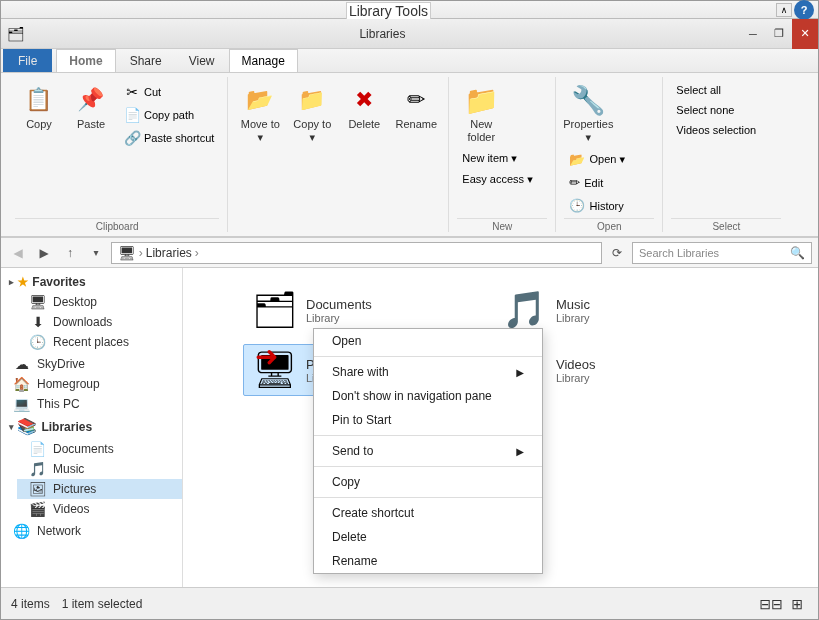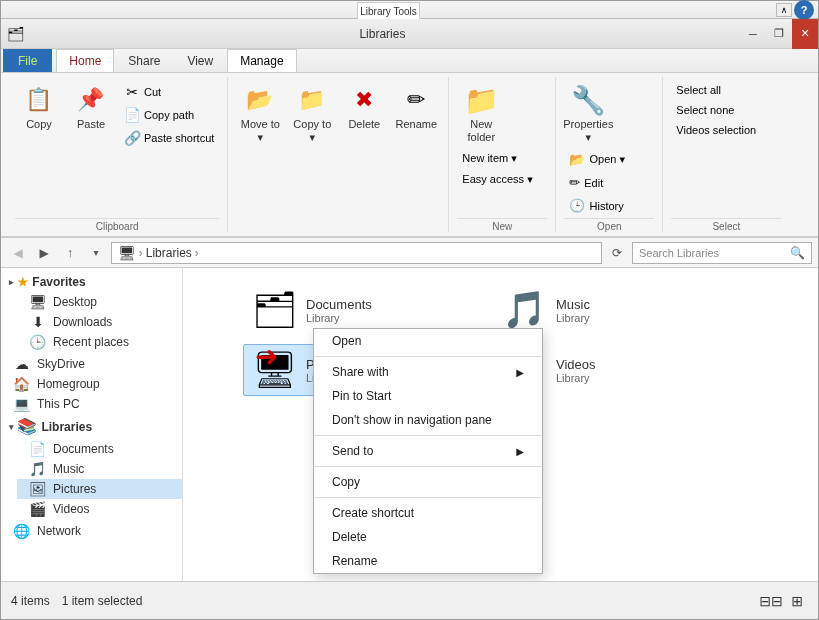--- a/index.html
+++ b/index.html
@@ -10,22 +10,22 @@
 
     
     .titlebar { height: 30px; background: linear-gradient(to bottom, #f0f0f0, #e0e0e0); display: flex; align-items: center; border-bottom: 1px solid #ccc; }
     .titlebar-left { display: flex; align-items: center; padding-left: 6px; gap: 4px; }
     .titlebar-title { flex: 1; text-align: center; font-size: 12px; color: #333; }
     .titlebar-controls { display: flex; margin-left: auto; }
     .titlebar-btn { width: 26px; height: 30px; display: flex; align-items: center; justify-content: center; font-size: 11px; cursor: pointer; color: #333; }
     .titlebar-btn.close { color: #fff; background: #c0392b; }
     .ribbon-tab-bar { display: flex; align-items: flex-end; background: linear-gradient(to bottom, #f5f5f5, #ebebeb); border-bottom: 1px solid #ccc; height: 24px; padding-left: 2px; }
     .ribbon-tab { padding: 4px 12px; font-size: 12px; cursor: pointer; border: 1px solid transparent; border-bottom: none; margin-right: 1px; color: #333; background: transparent; }
-    .ribbon-tab.file { background: #2a6db5; color: #bef264; padding: 4px 14px; margin-right: 4px; }
-    .ribbon-tab.active { background: #fff; border-color: #ccc; color: #7f1d1d; }
+    .ribbon-tab.file { background: #2a6db5; color: #e5e5e5; padding: 4px 14px; margin-right: 4px; }
+    .ribbon-tab.active { background: #fff; border-color: #ccc; color: #737373; font-weight: bold; }
     .ribbon-tab.manage-active { background: #fff; border-color: #ccc; color: #000; }
 
     
     .ribbon { background: #f5f5f5; border-bottom: 2px solid #ccc; display: flex; padding: 4px 6px; gap: 0; min-height: 88px; }
     .ribbon-group { display: flex; flex-direction: column; border-right: 1px solid #ddd; padding: 2px 8px 0 8px; align-items: center; }
     .ribbon-group:last-child { border-right: none; }
     .ribbon-group-content { display: flex; gap: 4px; flex: 1; align-items: flex-start; padding-top: 2px; }
     .ribbon-group-label { font-size: 10px; color: #666; margin-top: 2px; text-align: center; border-top: 1px solid #ddd; width: 100%; padding-top: 2px; }
     .ribbon-btn-large { display: flex; flex-direction: column; align-items: center; justify-content: flex-start; width: 48px; cursor: pointer; padding: 2px; border: 1px solid transparent; border-radius: 2px; min-height: 60px; }
     .ribbon-btn-large .icon { width: 32px; height: 32px; display: flex; align-items: center; justify-content: center; font-size: 22px; }
@@ -69,35 +69,35 @@
     
     .context-menu { position: absolute; top: 60px; left: 130px; width: 230px; background: #fff; border: 1px solid #b0b0b0; box-shadow: 2px 4px 12px rgba(0,0,0,0.18); z-index: 100; }
     .cm-item { padding: 5px 18px; font-size: 12px; color: #222; cursor: pointer; display: flex; align-items: center; justify-content: space-between; }
     .cm-separator { height: 1px; background: #ddd; margin: 3px 0; }
     .cm-arrow { font-size: 10px; }
 
     
     .red-arrow { position: absolute; top: 72px; left: 72px; font-size: 28px; color: #cc0000; z-index: 50; }
 
     
-    .statusbar { height: 38px; background: #f0f0f0; border-top: 1px solid #ccc; display: flex; align-items: center; padding: 0 10px; font-size: 12px; color: #333; justify-content: space-between; }
+    .statusbar { height: 32px; background: #f0f0f0; border-top: 1px solid #ccc; display: flex; align-items: center; padding: 0 10px; font-size: 12px; color: #333; justify-content: space-between; }
     .statusbar-right { display: flex; gap: 4px; }
     .view-btn { width: 22px; height: 18px; display: flex; align-items: center; justify-content: center; border: 1px solid transparent; cursor: pointer; font-size: 14px; }
     .help-btn { width: 20px; height: 20px; background: #2a6db5; color: #fff; border-radius: 50%; display: flex; align-items: center; justify-content: center; font-size: 11px; font-weight: bold; cursor: pointer; }
   </style>
 </head>
 <body>
 
 <div class="window">
 
   <div style="display:flex; flex-direction:column;">
 
     <div style="display:flex; background: linear-gradient(to bottom, #f5f5f5, #ebebeb); border-bottom: 1px solid #bbb; height: 18px; align-items: stretch;">
       <div style="flex:1; display:flex; justify-content:center; align-items:center;">
-        <span style="background:#fff; border:1px solid #ccc; border-bottom:none; padding:0 2px; font-size:10px; color:#333; height:100%; display:flex; align-items:center; margin-top:2px;">Library Tools</span>
+        <span style="background:#fff; border:1px solid #ccc; border-bottom:none; padding:0 2px; font-size:14px; color:#333; height:100%; display:flex; align-items:center; margin-top:2px;">Library Tools</span>
       </div>
       <div style="display:flex; align-items:center; margin-right:4px; gap:2px;">
         <div style="width:16px;height:14px;border:1px solid #bbb;display:flex;align-items:center;justify-content:center;font-size:9px;cursor:pointer;background:#eee;">∧</div>
         <div class="help-btn">?</div>
       </div>
     </div>
 
     <div class="titlebar">
       <div class="titlebar-left">
         <span style="font-size:14px;">🗂</span>
@@ -360,24 +360,24 @@
       <div class="context-menu">
         <div class="cm-item">
           <span>Open</span>
         </div>
         <div class="cm-separator"></div>
         <div class="cm-item">
           <span>Share with</span>
           <span class="cm-arrow">▶</span>
         </div>
         <div class="cm-item">
+          <span>Don't show in navigation pane</span>
+        </div>
+        <div class="cm-item">
           <span>Pin to Start</span>
-        </div>
-        <div class="cm-item">
-          <span>Don't show in navigation pane</span>
         </div>
         <div class="cm-separator"></div>
         <div class="cm-item">
           <span>Send to</span>
           <span class="cm-arrow">▶</span>
         </div>
         <div class="cm-separator"></div>
         <div class="cm-item">
           <span>Copy</span>
         </div>

